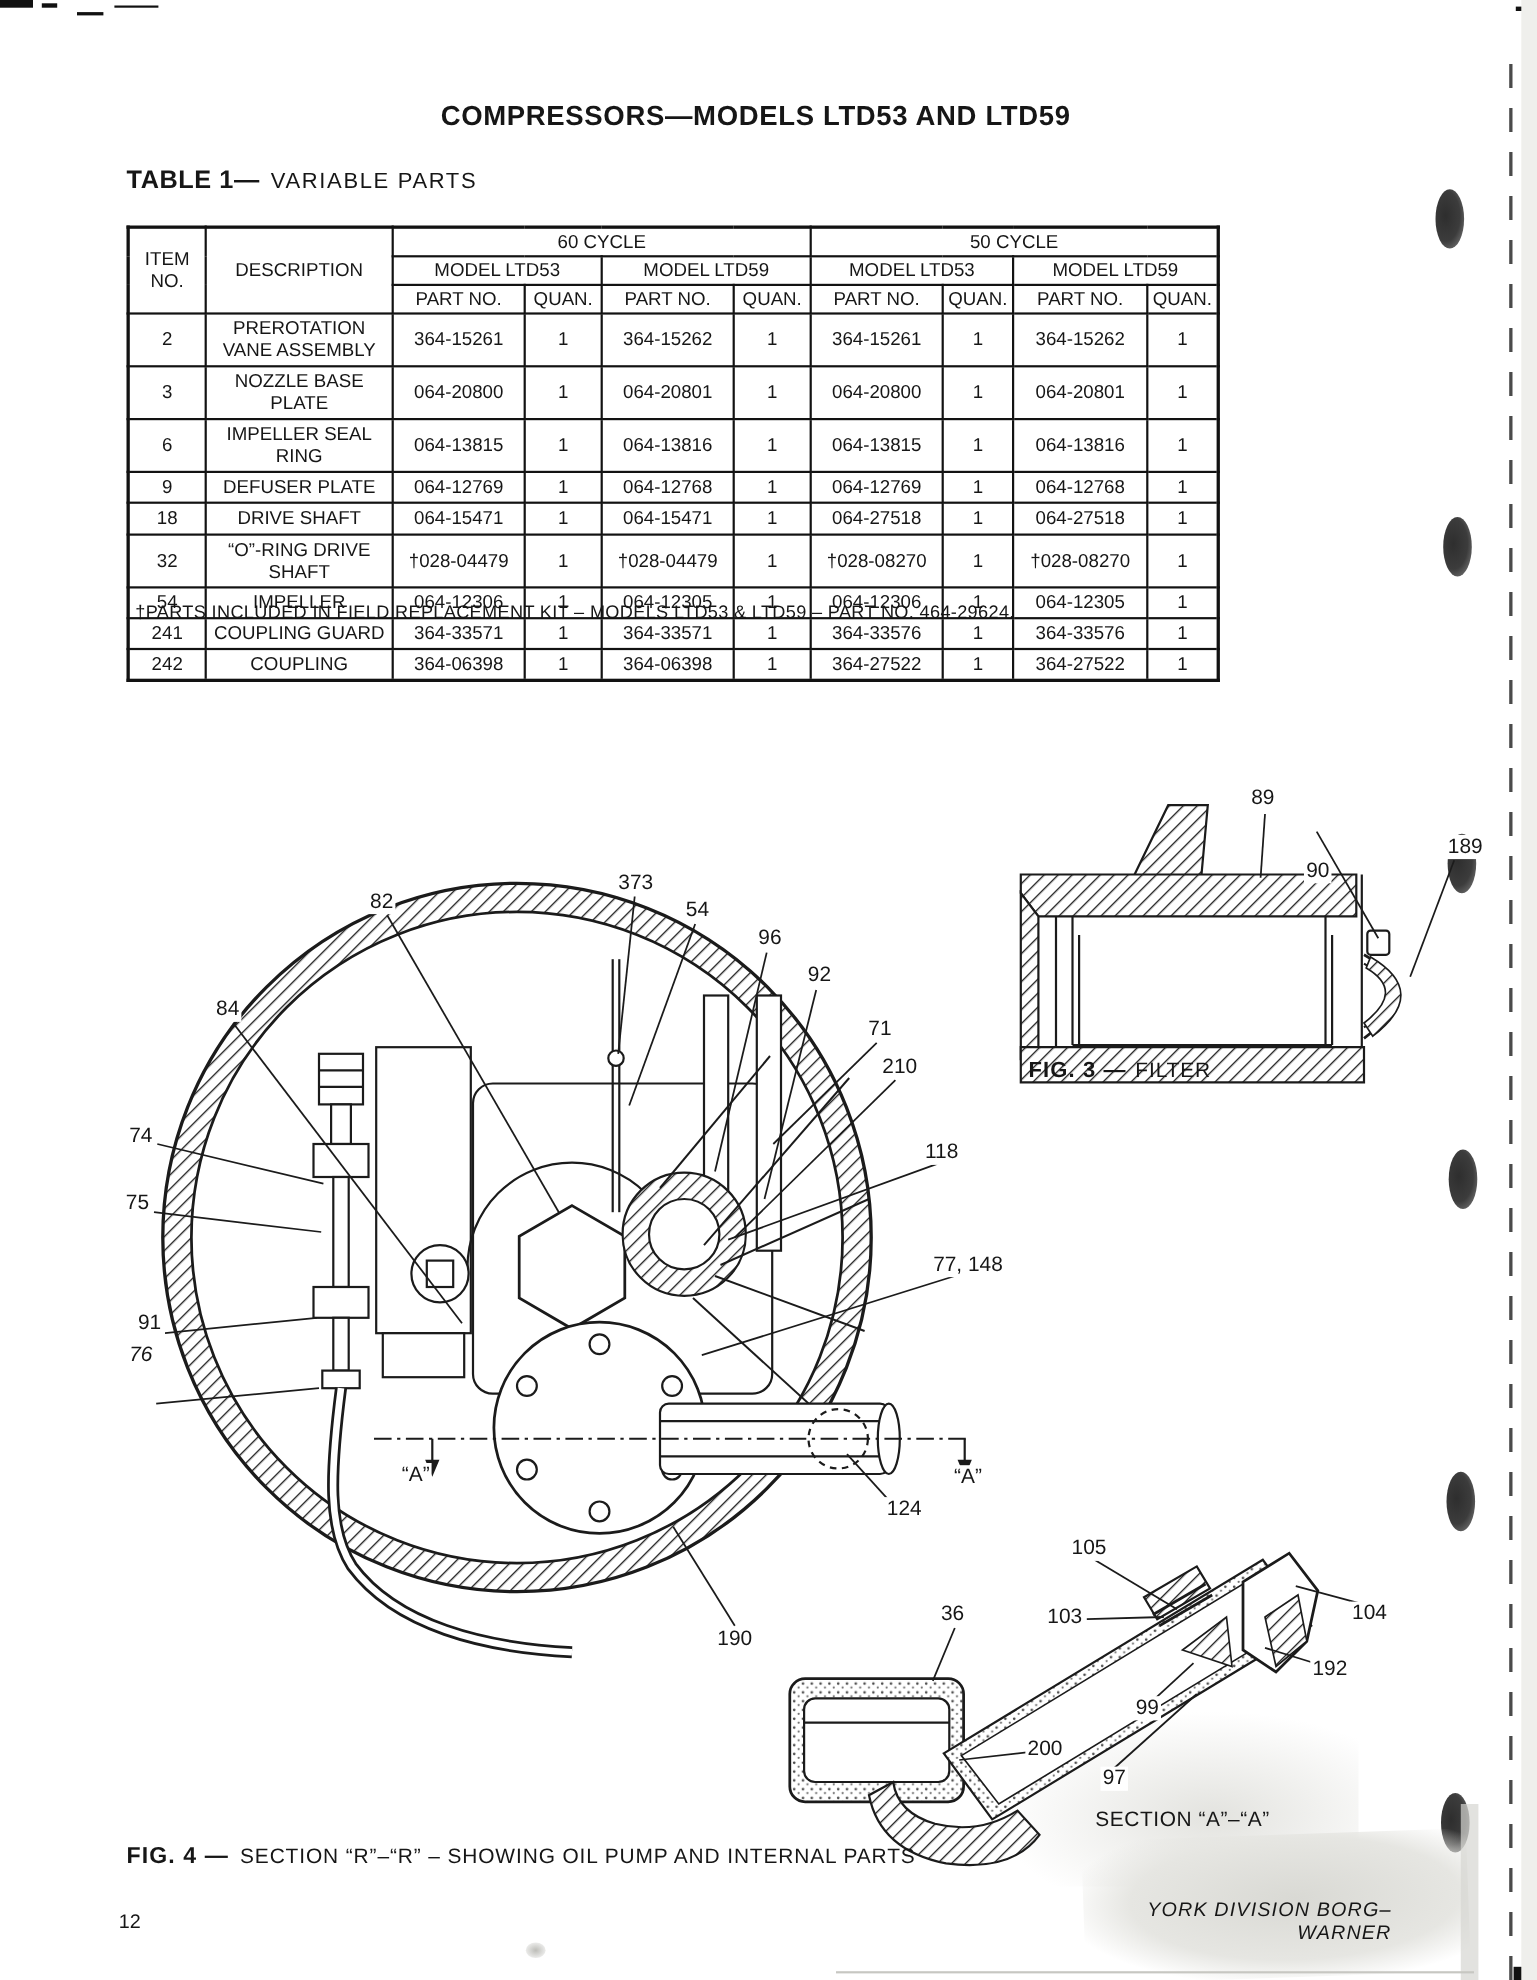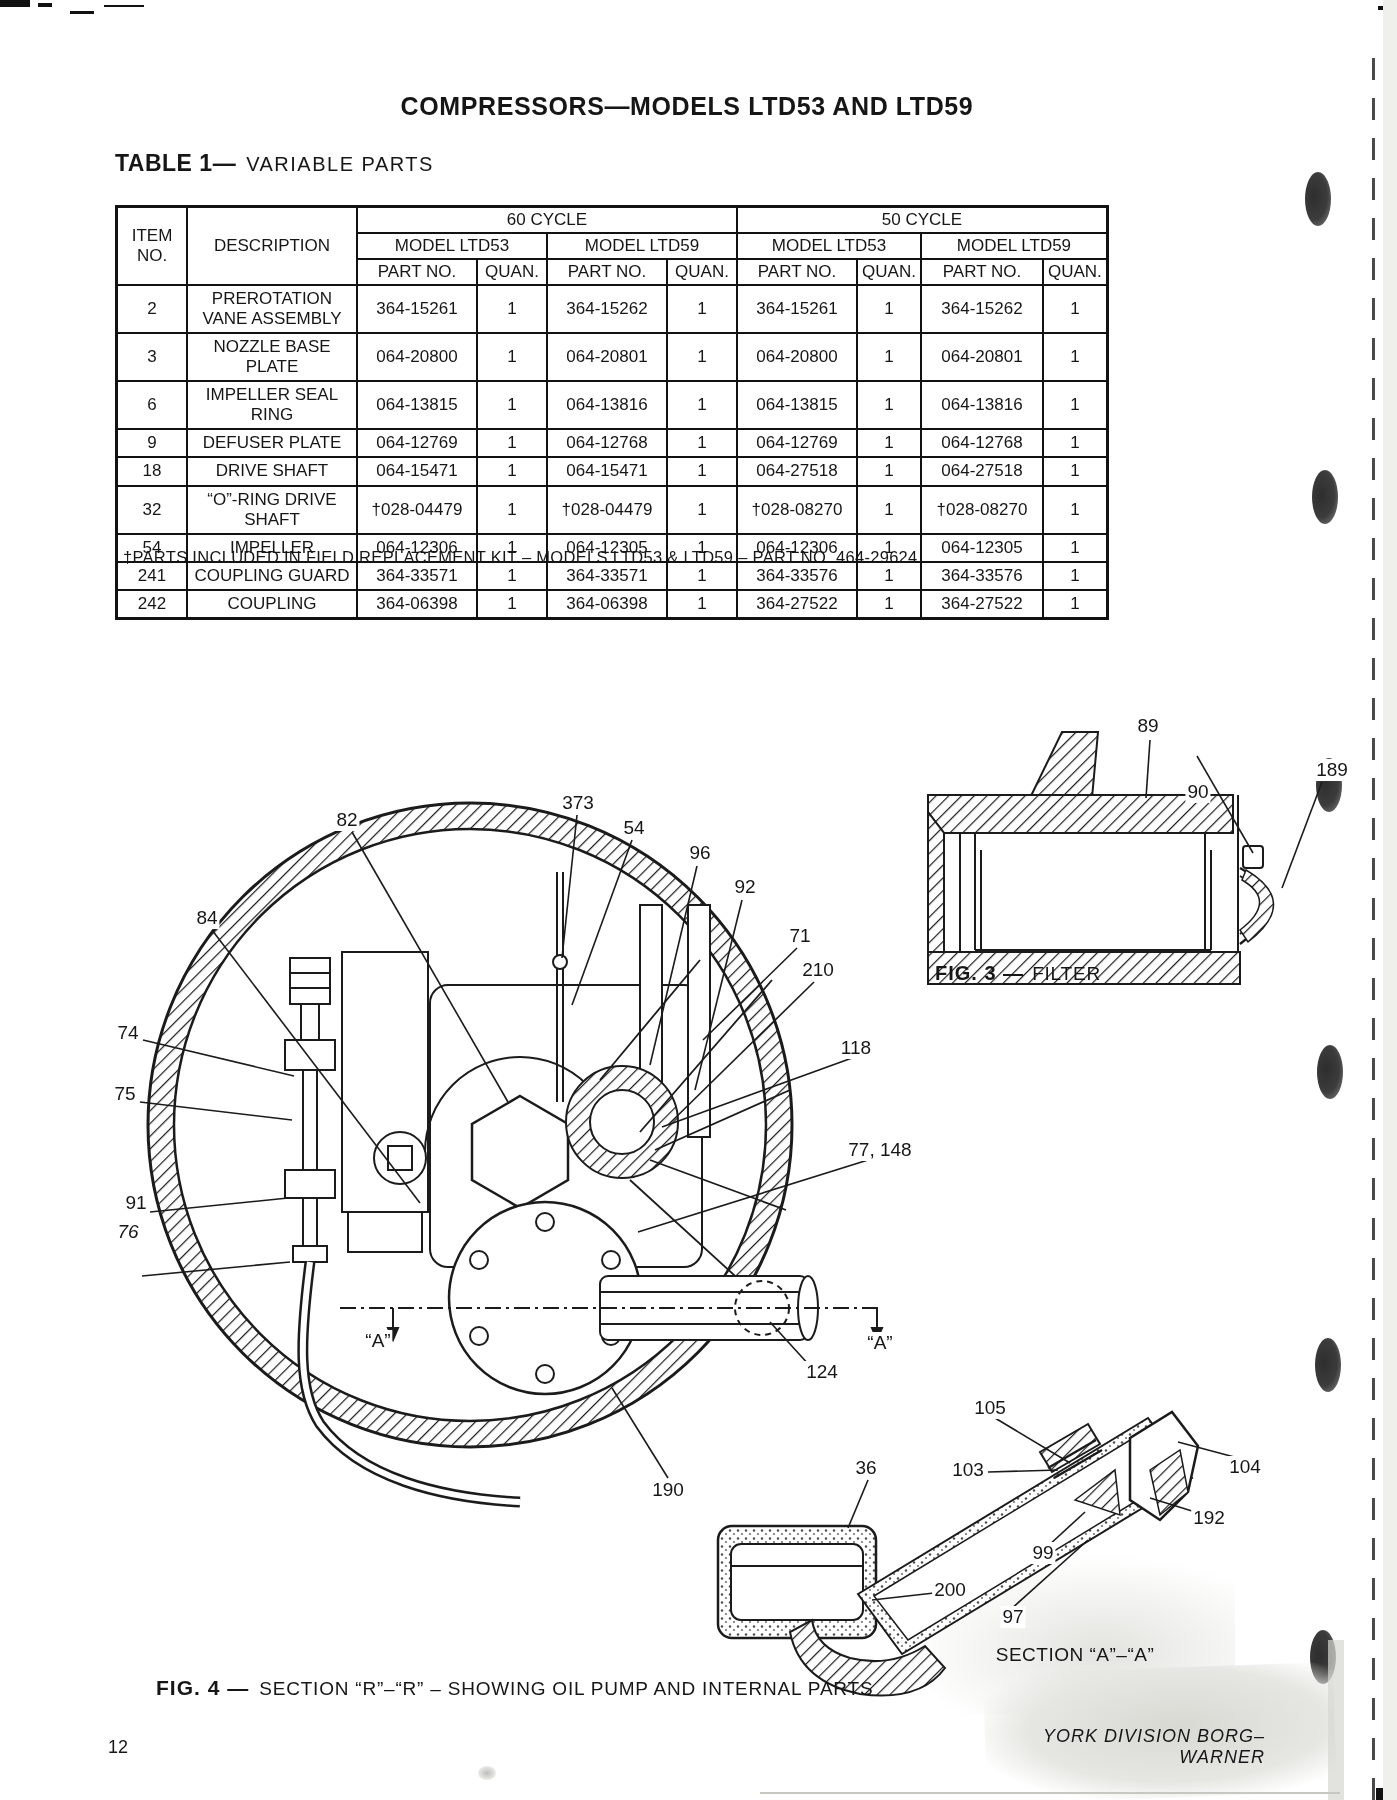--- a/index.html
+++ b/index.html
@@ -14,21 +14,21 @@
   .tbl-wrap{position:absolute;left:115px;top:205px;}
   table.parts{border-collapse:collapse;border:3px solid #121212;}
   table.parts th,table.parts td{border:2px solid #121212;font-weight:normal;
        font-size:17px;line-height:1.18;text-align:center;padding:3px 4px;height:20px;}
   table.parts thead th{padding:2px 4px;}
   td.desc{text-align:left;padding-left:12px;padding-right:4px;}
   
   .footnote{position:absolute;left:123px;top:548px;font-size:16.5px;letter-spacing:.3px;}
   .fig3-caption{position:absolute;left:935px;top:962px;font-size:19px;letter-spacing:.8px;}
   .fig3-caption b{font-size:20px;margin-right:8px;letter-spacing:1px;}
-  .fig4-caption{position:absolute;left:115px;top:1676px;font-size:19px;letter-spacing:.8px;margin-left:41px;}
+  .fig4-caption{position:absolute;left:115px;top:1676px;font-size:19px;letter-spacing:.8px;}
   .fig4-caption b{font-size:21px;margin-right:10px;letter-spacing:1px;}
   .section-label{position:absolute;left:1075px;top:1655px;transform:translate(-50%,-50%);
                  font-size:19px;letter-spacing:.5px;white-space:nowrap;}
   .page-num{position:absolute;left:108px;top:1737px;font-size:18px;font-weight:normal;}
   .footer-right{position:absolute;left:960px;top:1726px;width:305px;text-align:right;
                 font-size:18px;letter-spacing:1px;font-style:italic;}
   
   .fig-layer{position:absolute;inset:0;}
   .callout{position:absolute;transform:translate(-50%,-50%);font-size:19px;
            white-space:nowrap;background:#fff;padding:0 2px;}

